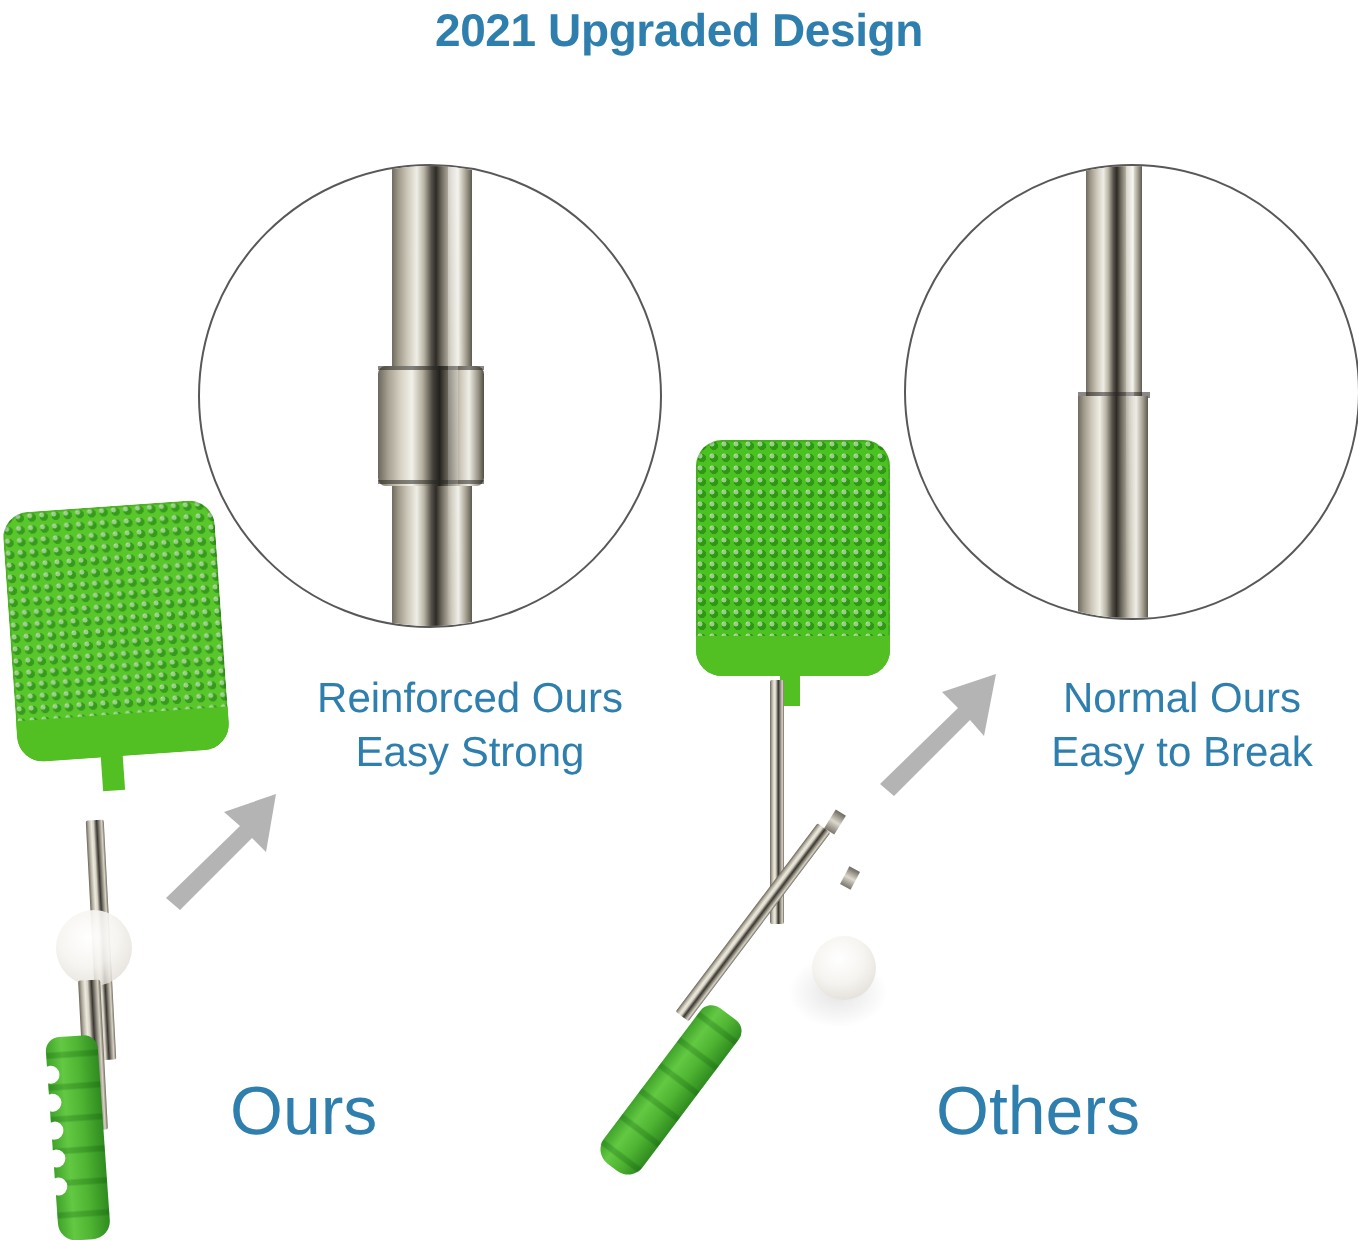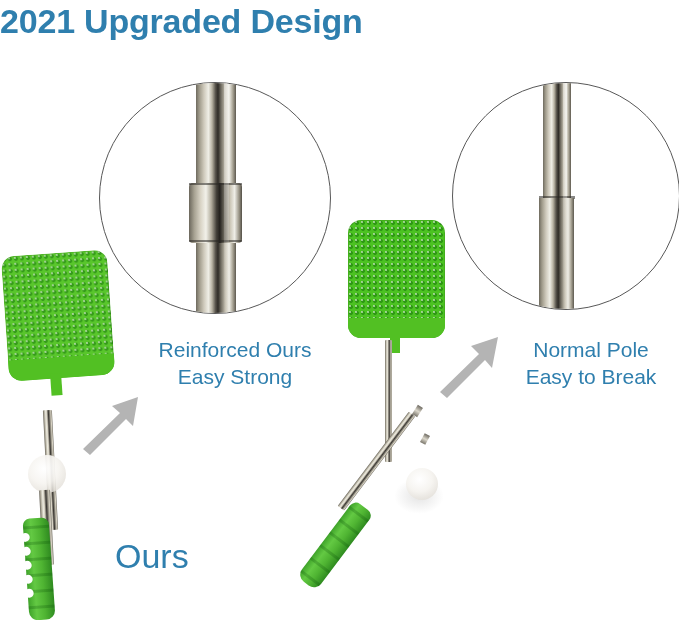--- a/index.html
+++ b/index.html
@@ -20,22 +20,22 @@
     background: #ffffff;
     overflow: hidden;
   }
 
   
   .title {
     position: absolute;
     top: 2px;
     left: 0;
     width: 679px;
-    text-align: left;
-    font-size: 34px;
+    text-align: center;
+    font-size: 23px;
     font-weight: bold;
     letter-spacing: -0.2px;
     color: #2f7fae;
   }
 
   
   .caption {
     position: absolute;
     text-align: center;
     font-size: 21px;
@@ -295,20 +295,21 @@
   <svg class="arrow" style="left:434px; top:332px;" width="70" height="70" viewBox="0 0 70 70">
     <polygon points="64,5 37,14 45,22 6,60 13,66 51,28 58,36" fill="#b4b4b4"></polygon>
   </svg>
 
   <div class="caption caption-left">
     <span>Reinforced Ours</span>
     <span class="l2">Easy Strong</span>
   </div>
 
   <div class="caption caption-right">
-    <span>Normal Pole</span>
+    <span>Normal Ours</span>
     <span class="l2">Easy to Break</span>
   </div>
 
   <div class="brandlabel brand-ours">Ours</div>
 
+  <div class="brandlabel brand-others">Others</div>
 
 </div>
 
 </body></html>

